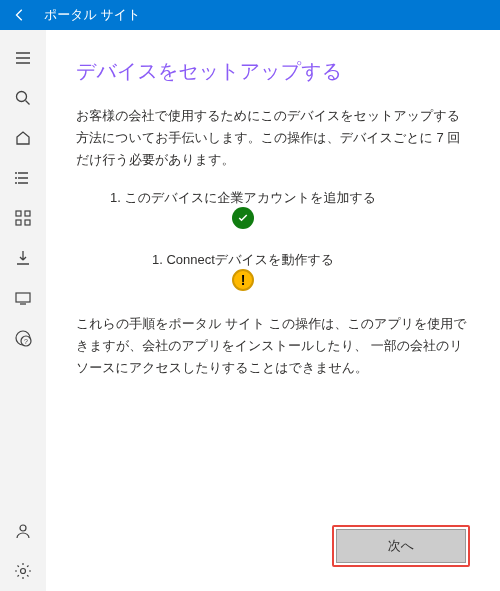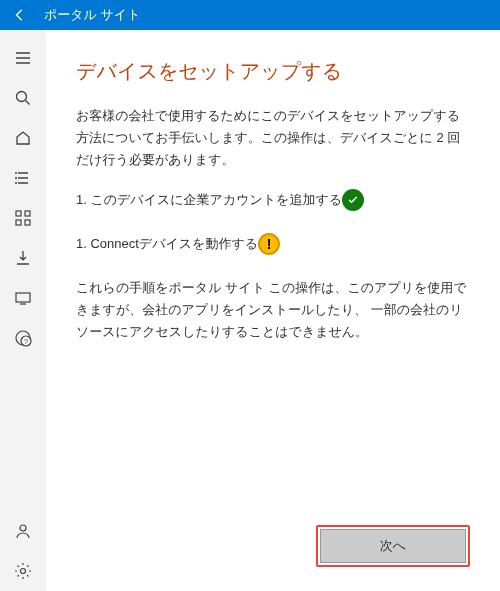--- a/index.html
+++ b/index.html
@@ -6,32 +6,32 @@
     body { font-family: 'Yu Gothic UI', 'Segoe UI', sans-serif; width: 500px; height: 591px; overflow: hidden; background: #fff; }
     .titlebar { height: 30px; background: #0078d4; color: #fff; display: flex; align-items: center; padding: 1px 8px; }
     .back-btn { width: 24px; height: 24px; display: flex; align-items: center; justify-content: center; cursor: pointer; }
     .title { font-size: 13px; margin-left: 12px; }
     .app-body { display: flex; height: calc(100% - 30px); }
     .sidebar { width: 46px; background: #f3f3f3; display: flex; flex-direction: column; padding-top: 8px; }
     .sidebar .spacer { flex: 1; }
     .nav-item { width: 46px; height: 40px; display: flex; align-items: center; justify-content: center; color: #424242; cursor: pointer; }
     .nav-item svg { width: 18px; height: 18px; }
     .content { flex: 1; padding: 28px 30px 20px 30px; display: flex; flex-direction: column; position: relative; }
-    h1 { font-size: 20px; font-weight: 400; color: #c2410c; margin-bottom: 20px; }
+    h1 { font-size: 20px; font-weight: 400; color: #8b5cf6; margin-bottom: 20px; }
     .body-text { font-size: 13px; line-height: 1.7; color: #323130; margin-bottom: 18px; }
-    .step-row { display: flex; align-items: center; justify-content: flex-start; margin-bottom: 22px; padding-right: 60px; }
+    .step-row { display: flex; align-items: center; justify-content: flex-start; margin-bottom: 22px; padding-right: 60px; flex-direction: column; }
     .step-label { font-size: 13px; color: #323130; }
     .status-icon { width: 22px; height: 22px; border-radius: 50%; display: flex; align-items: center; justify-content: center; }
     .status-success { background: #107c10; }
     .status-warning { background: #ffb900; border: 2px solid #d29800; }
     .status-success svg { width: 12px; height: 12px; fill: #fff; }
     .status-warning .bang { color: #000; font-weight: bold; font-size: 14px; line-height: 1; }
     .footer { margin-top: auto; display: flex; justify-content: flex-end; padding-bottom: 4px; }
     .highlight-box { border: 2px solid #e8453c; padding: 2px; border-radius: 2px; }
-    .next-btn { width: 146px; height: 34px; background: #ccc; border: 1px solid #999; font-size: 13px; display: flex; align-items: center; justify-content: center; cursor: pointer; color: #323130; }
+    .next-btn { width: 130px; height: 34px; background: #ccc; border: 1px solid #999; font-size: 13px; display: flex; align-items: center; justify-content: center; cursor: pointer; color: #323130; }
   </style>
 </head>
 <body>
 
 <div class="titlebar">
   <div class="back-btn">
     <svg viewBox="0 0 16 16" width="14" height="14">
         <path d="M10 2 L4 8 L10 14" stroke="#fff" stroke-width="1.5" fill="none"></path>
       </svg>
   </div>
@@ -100,21 +100,21 @@
     <div class="nav-item">
       <svg viewBox="0 0 18 18">
           <circle cx="9" cy="9" r="2.5" stroke="#424242" stroke-width="1.2" fill="none"></circle>
           <path d="M9 1v2M9 15v2M1 9h2M15 9h2M3.5 3.5l1.4 1.4M13.1 13.1l1.4 1.4M3.5 14.5l1.4-1.4M13.1 4.9l1.4-1.4" stroke="#424242" stroke-width="1.2"></path>
         </svg>
     </div>
   </div>
 
   <div class="content">
     <h1>デバイスをセットアップする</h1>
-    <p class="body-text">お客様の会社で使用するためにこのデバイスをセットアップする方法についてお手伝いします。この操作は、デバイスごとに 2 回だけ行う必要があります。</p>
+    <p class="body-text">お客様の会社で使用するためにこのデバイスをセットアップする方法についてお手伝いします。この操作は、デバイスごとに 7 回だけ行う必要があります。</p>
 
     <div class="step-row">
       <span class="step-label">1. このデバイスに企業アカウントを追加する</span>
       <span class="status-icon status-success">
         <svg viewBox="0 0 16 16">
             <path d="M3 8l3 3 7-7" stroke="#fff" stroke-width="2" fill="none"></path>
           </svg>
       </span>
     </div>
 

